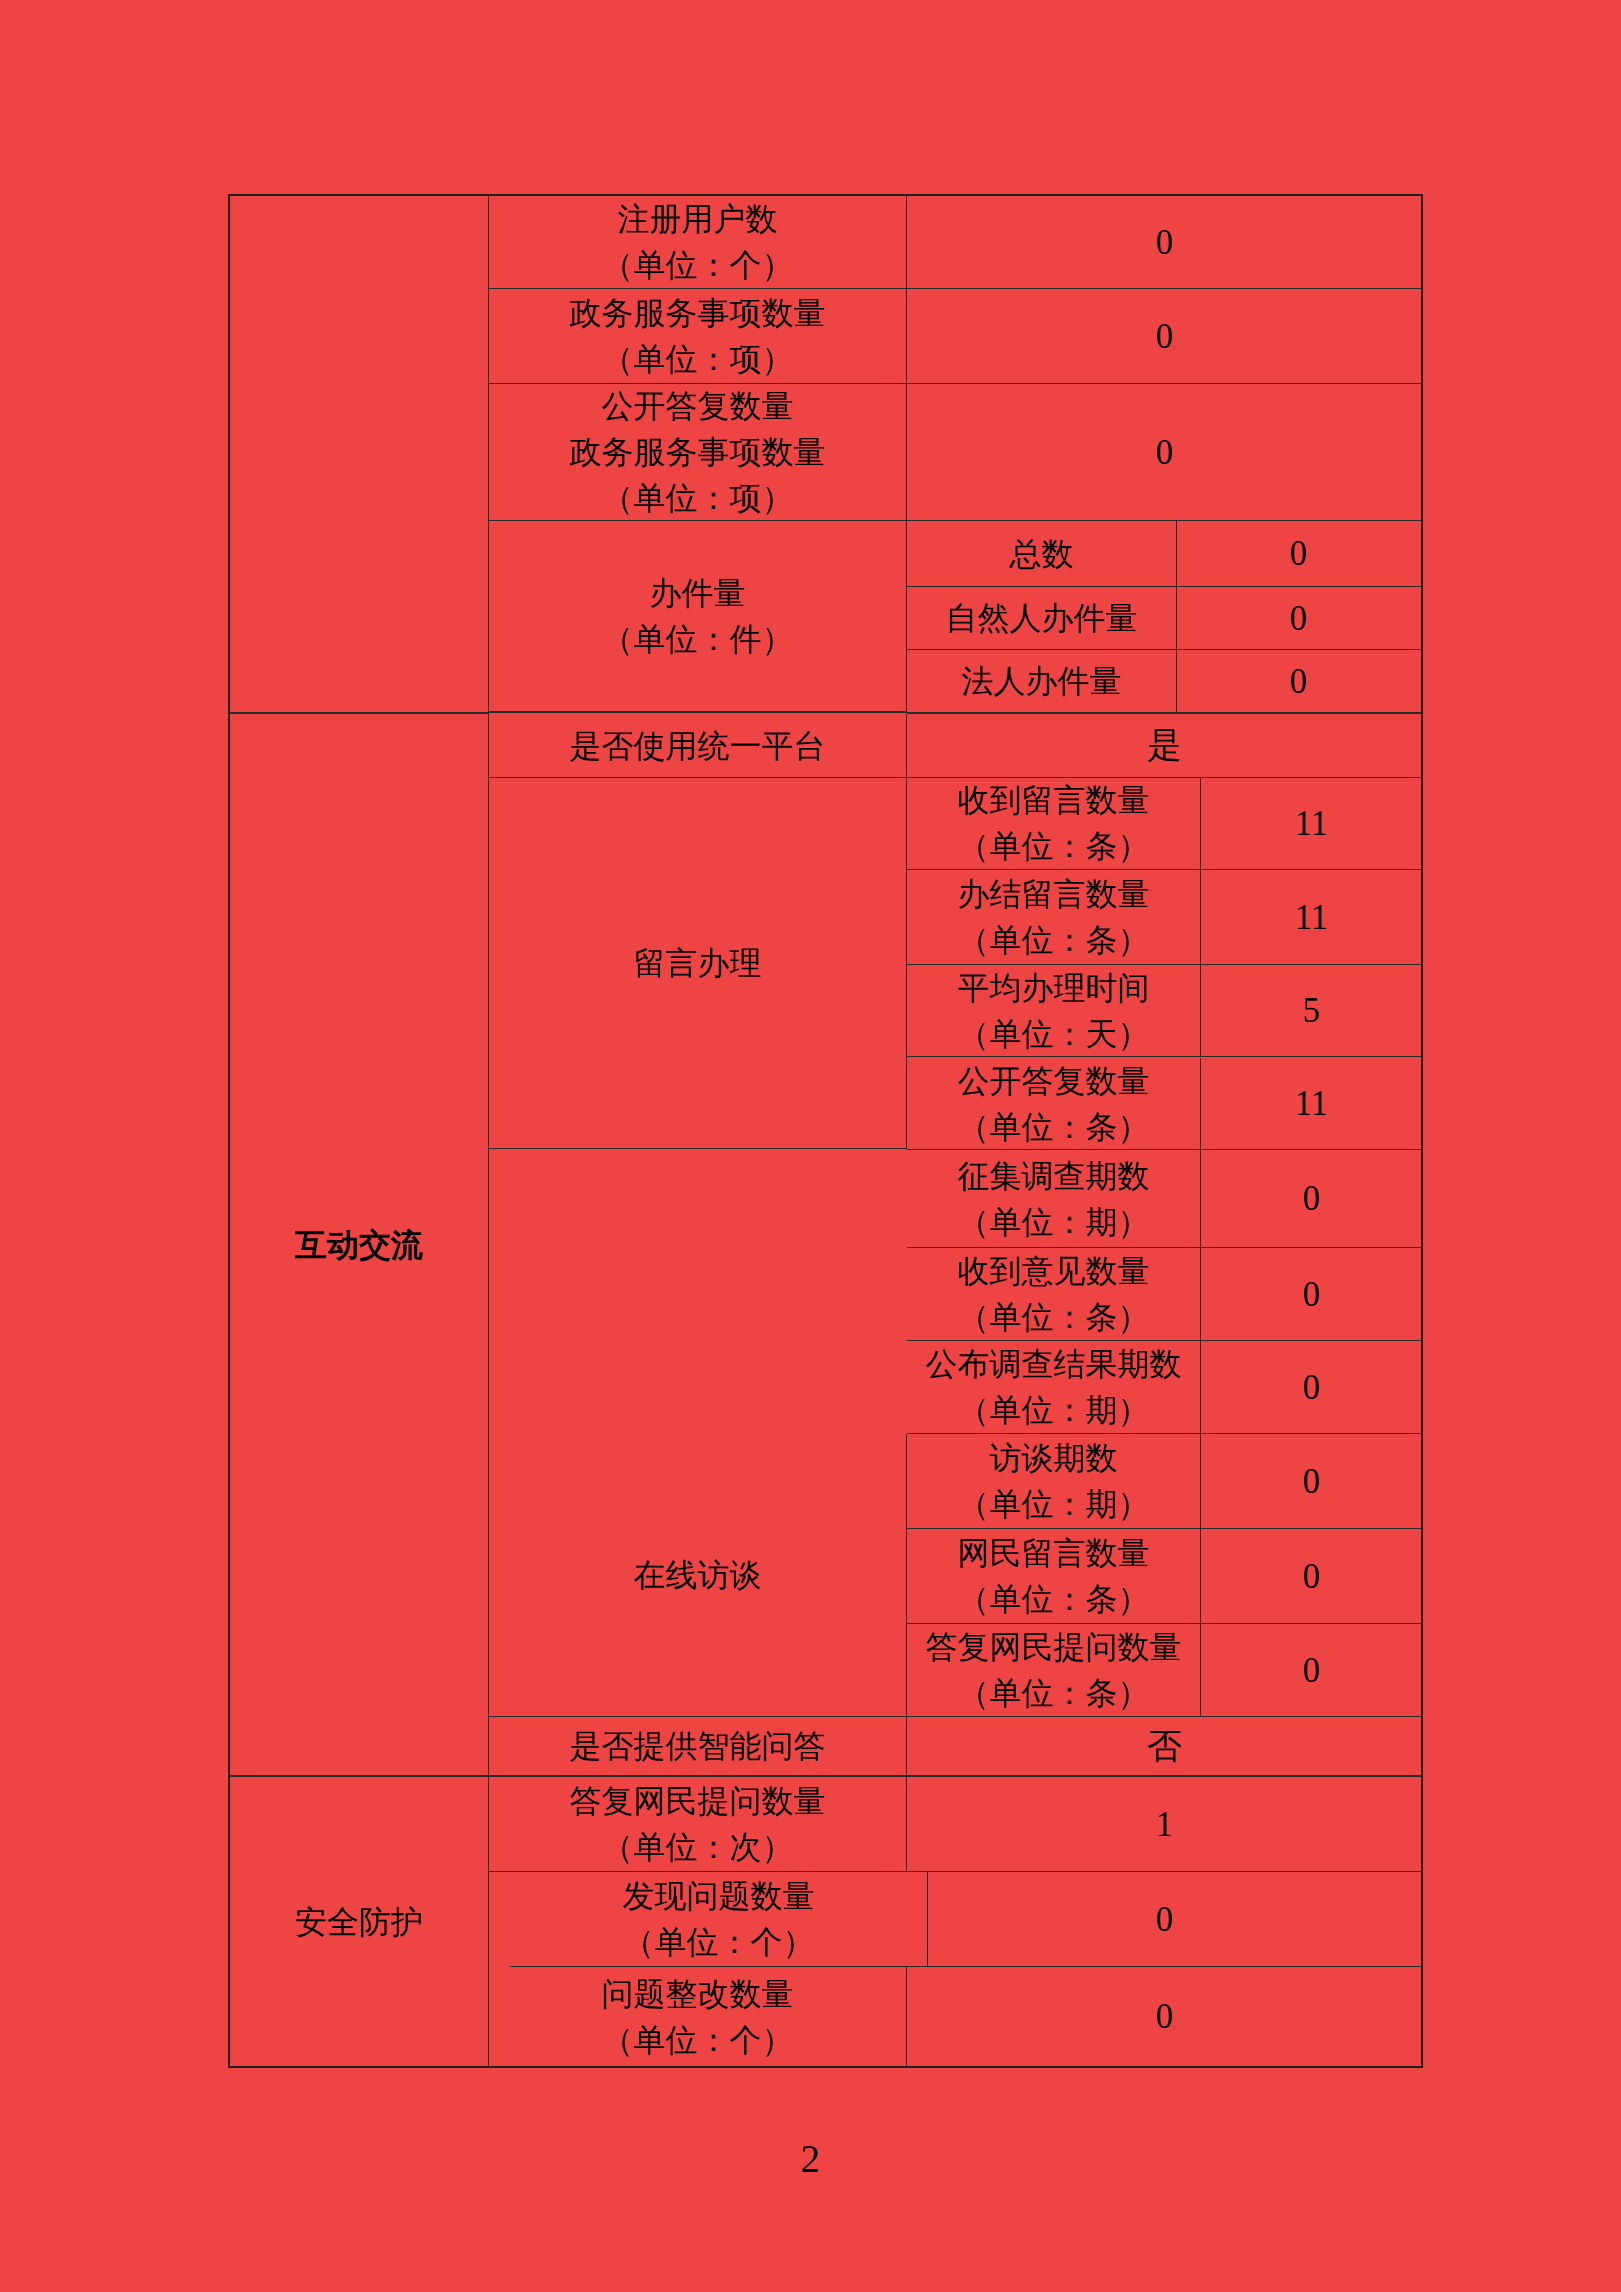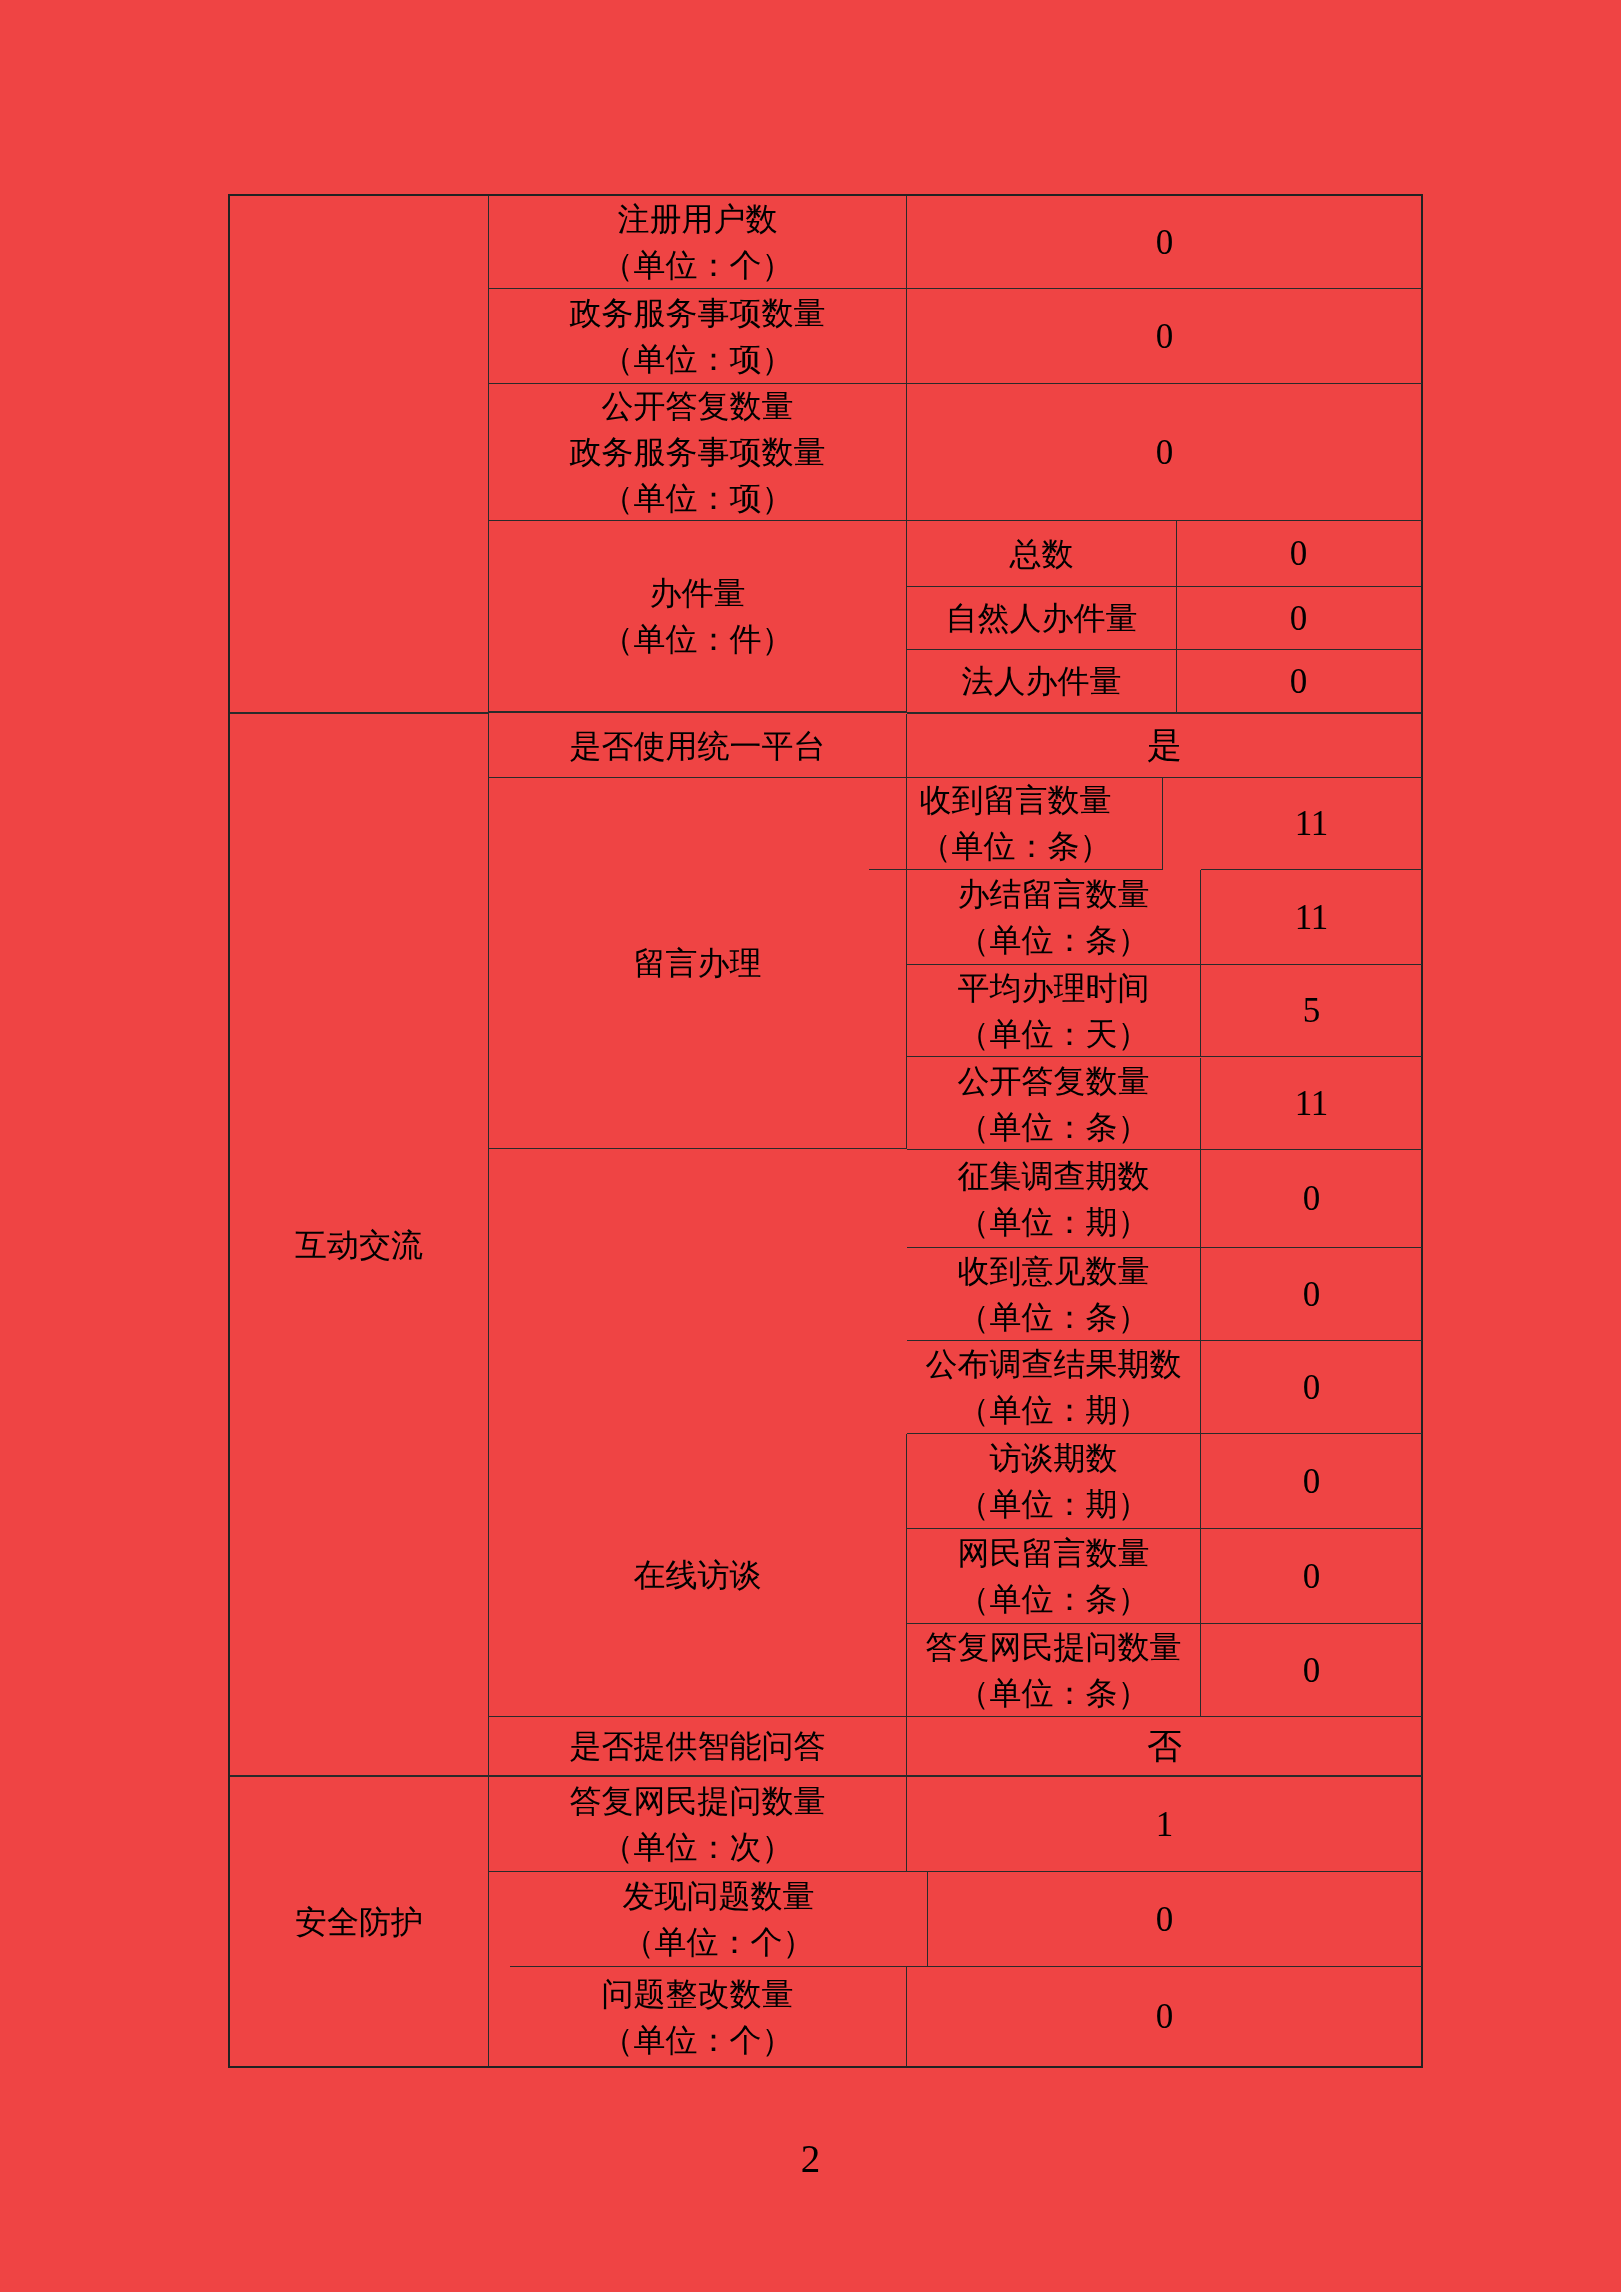--- a/index.html
+++ b/index.html
@@ -66,27 +66,27 @@
 
   <div class="cell lbl b2" style="left:489px;top:521px;width:418px;height:192px;">办件量
 （单位：件）</div>
   <div class="cell lbl" style="left:907px;top:521px;width:270px;height:66px;">总数</div>
   <div class="cell val nr" style="left:1176px;top:521px;width:245px;height:66px;">0</div>
   <div class="cell lbl" style="left:907px;top:587px;width:270px;height:63px;">自然人办件量</div>
   <div class="cell val nr" style="left:1176px;top:587px;width:245px;height:63px;">0</div>
   <div class="cell lbl b2" style="left:907px;top:650px;width:270px;height:64px;">法人办件量</div>
   <div class="cell val nr b2" style="left:1176px;top:650px;width:245px;height:64px;">0</div>
 
-  <div class="cell cat b2" style="left:230px;top:714px;width:259px;height:1063px;">互动交流</div>
+  <div class="cell cat b2" style="left:230px;top:714px;width:259px;height:1063px;font-weight:bold;">互动交流</div>
 
   <div class="cell lbl" style="left:489px;top:714px;width:418px;height:64px;">是否使用统一平台</div>
   <div class="cell val nr" style="left:907px;top:714px;width:515px;height:64px;">是</div>
 
   <div class="cell lbl" style="left:489px;top:777px;width:418px;height:372px;">留言办理</div>
-  <div class="cell lbl" style="left:869px;top:777px;width:294px;height:93px;">收到留言数量
+  <div class="cell lbl" style="left:907px;top:777px;width:294px;height:93px;">收到留言数量
 （单位：条）</div>
   <div class="cell val nr" style="left:1201px;top:777px;width:221px;height:93px;">11</div>
   <div class="cell lbl" style="left:907px;top:870px;width:294px;height:95px;">办结留言数量
 （单位：条）</div>
   <div class="cell val nr" style="left:1201px;top:870px;width:221px;height:95px;">11</div>
   <div class="cell lbl" style="left:907px;top:965px;width:294px;height:92px;">平均办理时间
 （单位：天）</div>
   <div class="cell val nr" style="left:1201px;top:965px;width:221px;height:92px;">5</div>
   <div class="cell lbl" style="left:907px;top:1058px;width:294px;height:92px;">公开答复数量
 （单位：条）</div>

